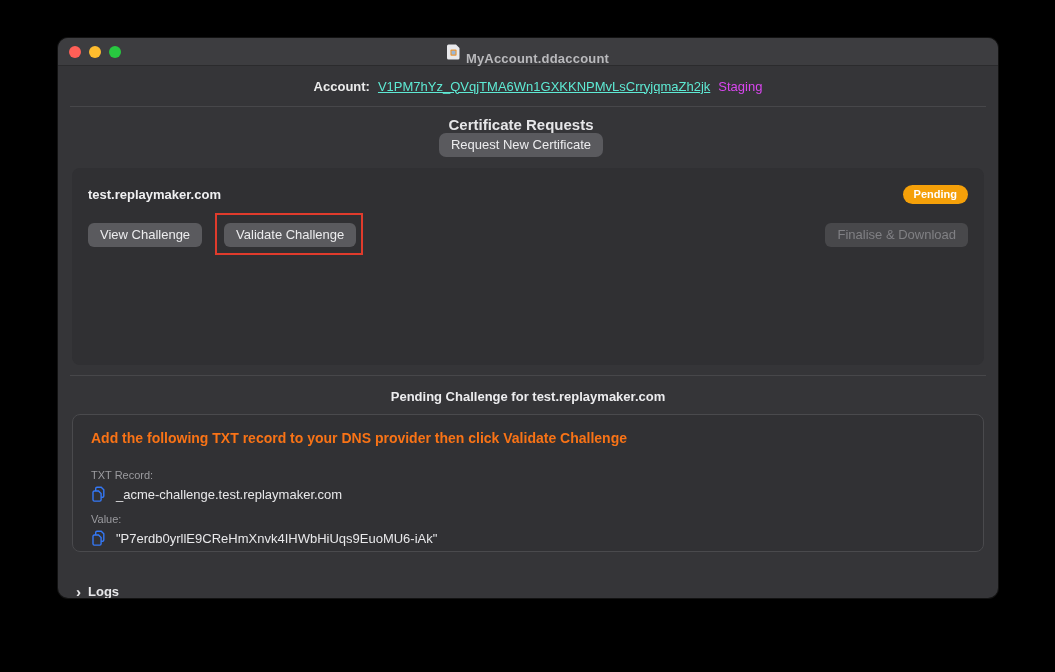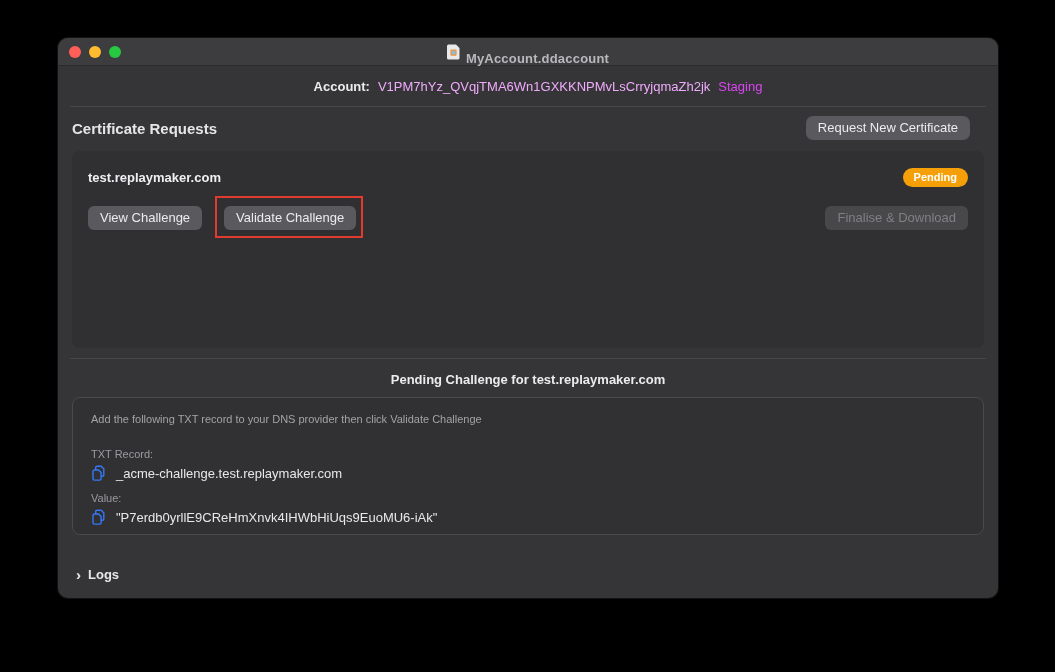--- a/index.html
+++ b/index.html
@@ -22,27 +22,27 @@
   .tl.yellow { background:#febc2e; }
   .tl.green  { background:#28c840; }
   .title-wrap { display:flex; align-items:center; gap:6px; }
   .title { font-size:13px; font-weight:700; color:#b9b9bc; letter-spacing:.2px;margin-top:13px; }
   
   .account-row {
     height:40px; display:flex; align-items:center; justify-content:center;
     gap:8px; font-size:13px;padding-left:20px;
   }
   .acct-label { font-weight:700; color:#ececec; }
-  .acct-value { color:#f0abfc; }
+  .acct-value { color:#5eead4;text-decoration:underline; }
   .staging { color:#d946ef; }
   .divider { height:1px; background:#47474a; margin:0 12px; }
   
   .section-header {
     display:flex; align-items:center; justify-content:space-between;
-    padding:0 28px 0 14px; margin-top:9px;
+    padding:0 28px 0 14px; margin-top:9px;flex-direction:column;
   }
   .section-title { font-size:15px; font-weight:700; color:#e6e6e8; }
   .btn {
     font-family:inherit; font-size:13px; color:#ececee; background:#5a5a5e;
     border:none; border-radius:6px; padding:4px 12px; height:24px;
     line-height:16px; cursor:pointer; white-space:nowrap;
   }
   .btn.pill { border-radius:7px; }
   .btn.disabled { background:#48484b; color:#808084; }
   
@@ -65,21 +65,21 @@
   .spacer { flex:1; }
   
   .challenge-heading {
     text-align:center; font-size:13px; font-weight:700; color:#ececee;
     margin-top:13px;
   }
   .challenge-box {
     margin:10px 14px 0; height:138px; background:#313134;
     border:1px solid #4a4a4d; border-radius:8px; padding:15px 18px;
   }
-  .instructions { font-size:11px; font-weight:400; color:#a3a3a3; }
+  .instructions { font-size:14px; font-weight:700; color:#f97316; }
   .rec-label { font-size:11px; color:#9b9b9f; margin-top:23px; }
   .rec-row { display:flex; align-items:center; gap:9px; margin-top:5px; }
   .rec-value { font-size:13px; color:#e8e8ea; }
   .copy-btn { background:none; border:none; padding:0; cursor:pointer; line-height:0; }
   
   .logs-row {
     display:flex; align-items:center; gap:7px; margin:32px 0 0 18px;
     cursor:pointer; width:fit-content;
   }
   .chevron { color:#e8e8ea; font-size:15px; font-weight:700; line-height:13px; }

